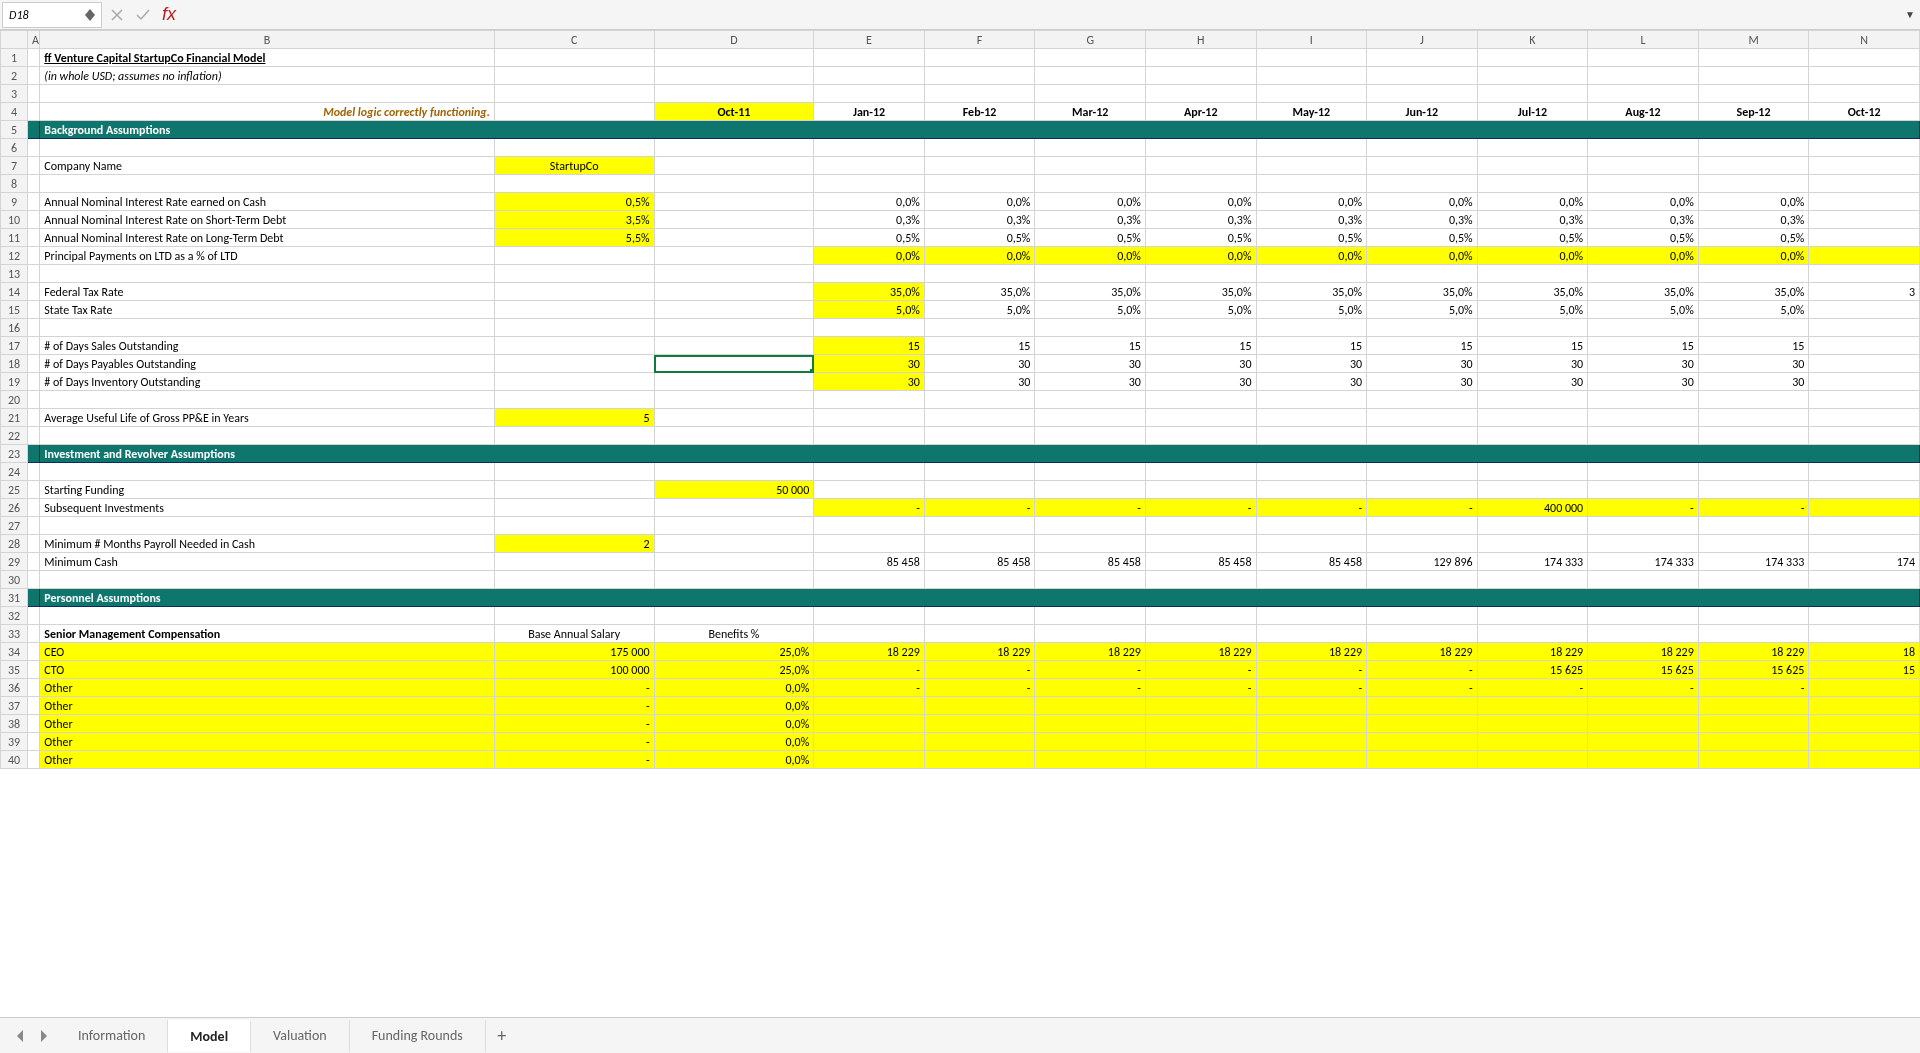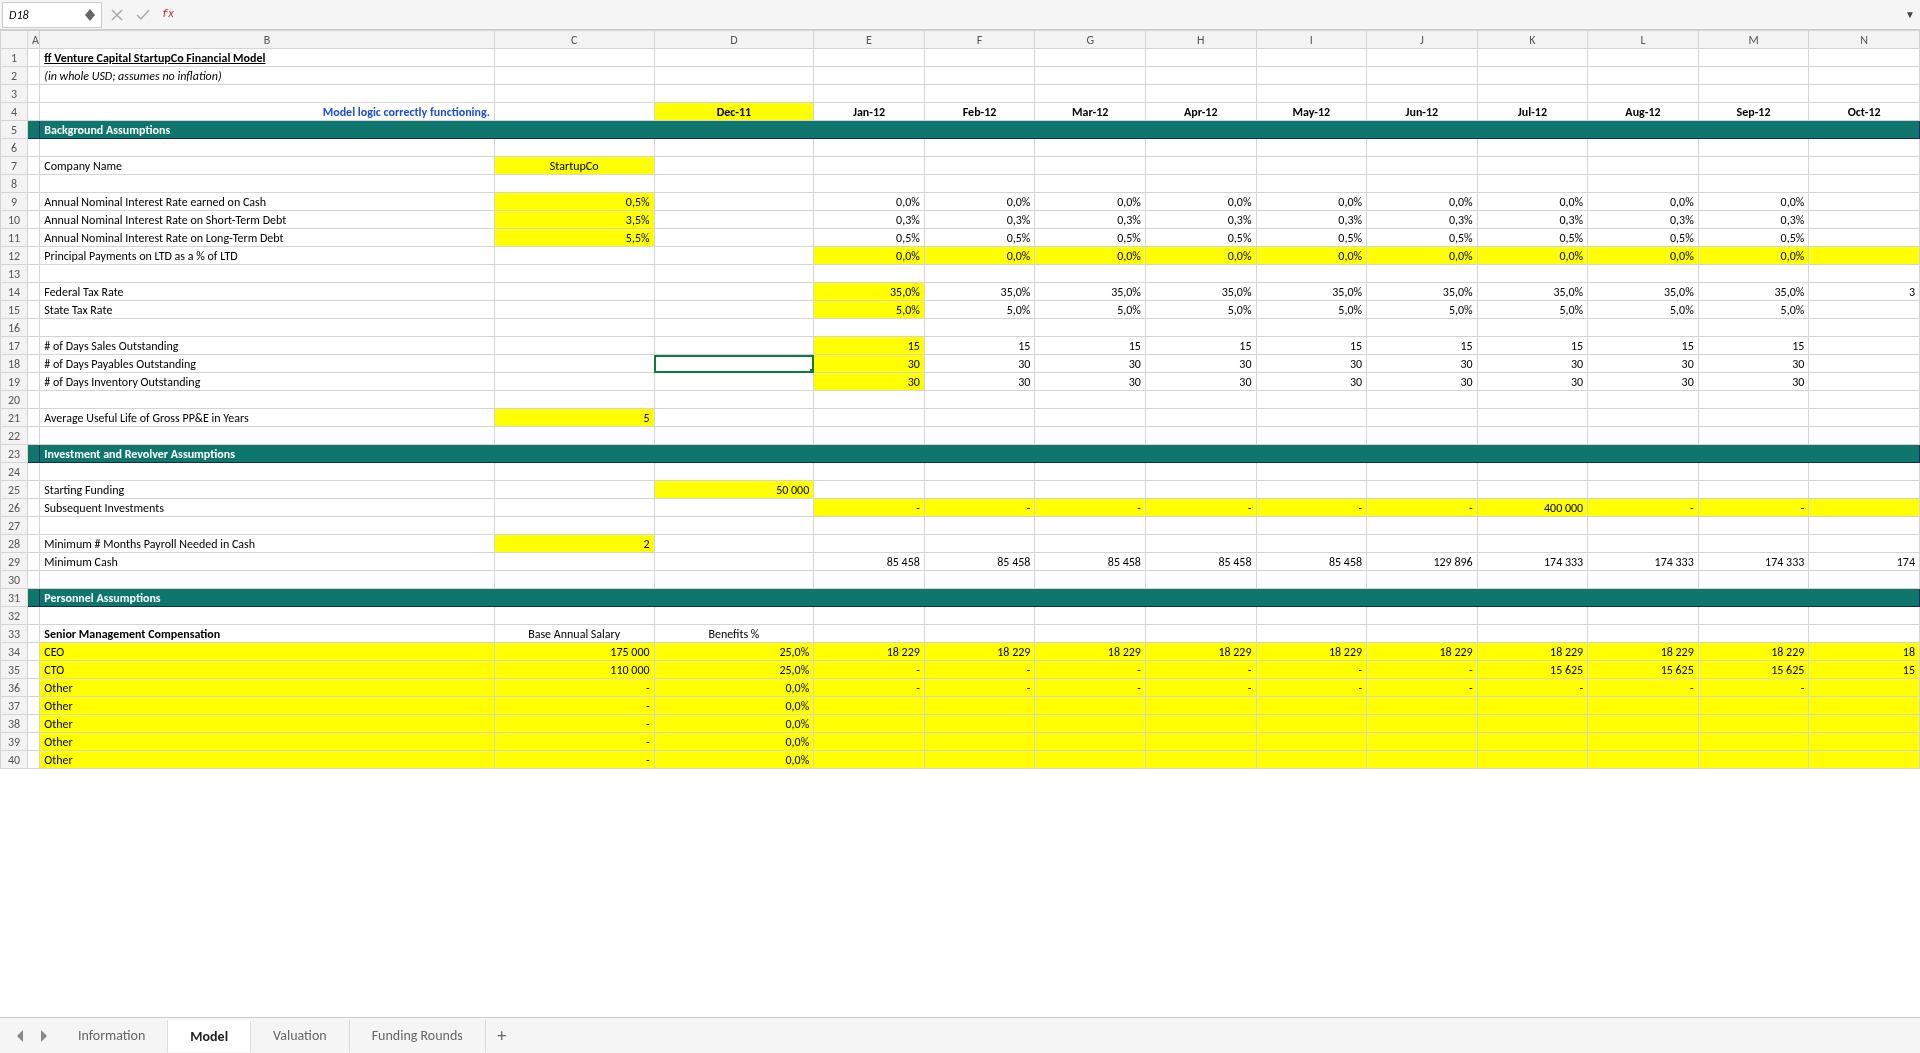--- a/index.html
+++ b/index.html
@@ -5,21 +5,21 @@
 * { margin:0; padding:0; box-sizing:border-box; }
 body { font-family:Calibri,Arial,sans-serif; font-size:12px; background:#fff; overflow:hidden; }
 
 
 .formula-bar { height:30px; display:flex; align-items:center; border-bottom:1px solid #ccc; background:#f5f5f5; }
 .name-box { width:100px; height:26px; border:1px solid #ccc; background:#fff; display:flex; align-items:center; justify-content:space-between; padding:0 6px; margin:0 2px;font-style:italic; }
 .stepper { display:flex; flex-direction:column; line-height:0; }
 .stepper svg { width:10px; height:6px; }
 .fb-btn { width:26px; height:26px; display:flex; align-items:center; justify-content:center; color:#999; }
 .fb-btn.check { color:#4a8; }
-.fx { font-style:italic; font-family:Liberation Mono, monospace; font-size:10px; padding:0 6px; color:#b91c1c;}
+.fx { font-style:italic; font-family:Liberation Sans, sans-serif; font-size:18px; padding:0 6px; color:#b91c1c;}
 .fb-input { flex:1; height:26px; border:none; background:transparent; padding:0 6px; }
 .fb-expand { width:20px; text-align:center; color:#444; font-size:10px;}
 
 
 .grid-wrap { position:absolute; top:30px; bottom:36px; left:0; right:0; overflow:auto; }
 table.grid { border-collapse:collapse; width:1920px; table-layout:fixed; }
 table.grid th, table.grid td { border:1px solid #d4d4d4; height:18px; padding:0 4px; white-space:nowrap; overflow:hidden; }
 table.grid th { background:#f3f3f3; font-weight:normal; color:#555; text-align:center; position:sticky; top:0; z-index:2;}
 th.rowhead { background:#f3f3f3; text-align:center; position:sticky; left:0; z-index:1; width:20px; font-weight:normal; color:#555;}
 th.corner { position:sticky; left:0; top:0; z-index:3; background:#f3f3f3;}
@@ -31,21 +31,21 @@
 col.c-C { width:130px; }
 col.c-D { width:130px; }
 col.c-month { width:90px; }
 
 
 .r { text-align:right; }
 .c { text-align:center; }
 .bold { font-weight:bold; }
 .italic { font-style:italic; }
 .underline { text-decoration:underline; }
-.green-italic { color:#1d4ed8; font-weight:bold; }
+.green-italic { color:#a16207; font-style:italic; font-weight:bold; }
 .yellow { background:#ffff00; }
 .navy { background:#0f766e; color:#fff; font-weight:bold; border-color:#0f2a5c !important;}
 .sel { outline:2px solid #0f7b3f; outline-offset:-2px; position:relative;}
 .sel::after { content:''; position:absolute; right:-3px; bottom:-3px; width:6px; height:6px; background:#0f7b3f;}
 th.col-D { border-bottom:3px solid #0f7b3f; }
 th.row-18 { background:#e6e6e6; }
 
 
 .tabbar { position:absolute; bottom:0; left:0; right:0; height:36px; background:#f5f5f5; border-top:1px solid #ccc; display:flex; align-items:center; padding:0 8px; }
 .nav-btn { width:24px; height:24px; display:flex; align-items:center; justify-content:center; color:#777; }
@@ -171,21 +171,21 @@
           <td class="r"></td>
           <td class="r"></td>
           <td class="r"></td>
           <td class="r"></td>
         </tr>
         <tr>
           <th class="rowhead ">4</th>
           <td></td>
           <td class="green-italic r">Model logic correctly functioning.</td>
           <td class="r"></td>
-          <td class="yellow bold c">Dec-11</td>
+          <td class="yellow bold c">Oct-11</td>
           <td class="bold c">Jan-12</td>
           <td class="bold c">Feb-12</td>
           <td class="bold c">Mar-12</td>
           <td class="bold c">Apr-12</td>
           <td class="bold c">May-12</td>
           <td class="bold c">Jun-12</td>
           <td class="bold c">Jul-12</td>
           <td class="bold c">Aug-12</td>
           <td class="bold c">Sep-12</td>
           <td class="bold c">Oct-12</td>
@@ -661,21 +661,21 @@
           <td class="r yellow">18 229</td>
           <td class="r yellow">18 229</td>
           <td class="r yellow">18 229</td>
           <td class="r yellow">18 229</td>
           <td class="r yellow">18</td>
         </tr>
         <tr>
           <th class="rowhead ">35</th>
           <td></td>
           <td class=" yellow">CTO</td>
-          <td class="yellow r">110 000</td>
+          <td class="yellow r">100 000</td>
           <td class="yellow r">25,0%</td>
           <td class="r yellow">-</td>
           <td class="r yellow">-</td>
           <td class="r yellow">-</td>
           <td class="r yellow">-</td>
           <td class="r yellow">-</td>
           <td class="r yellow">-</td>
           <td class="r yellow">15 625</td>
           <td class="r yellow">15 625</td>
           <td class="r yellow">15 625</td>

